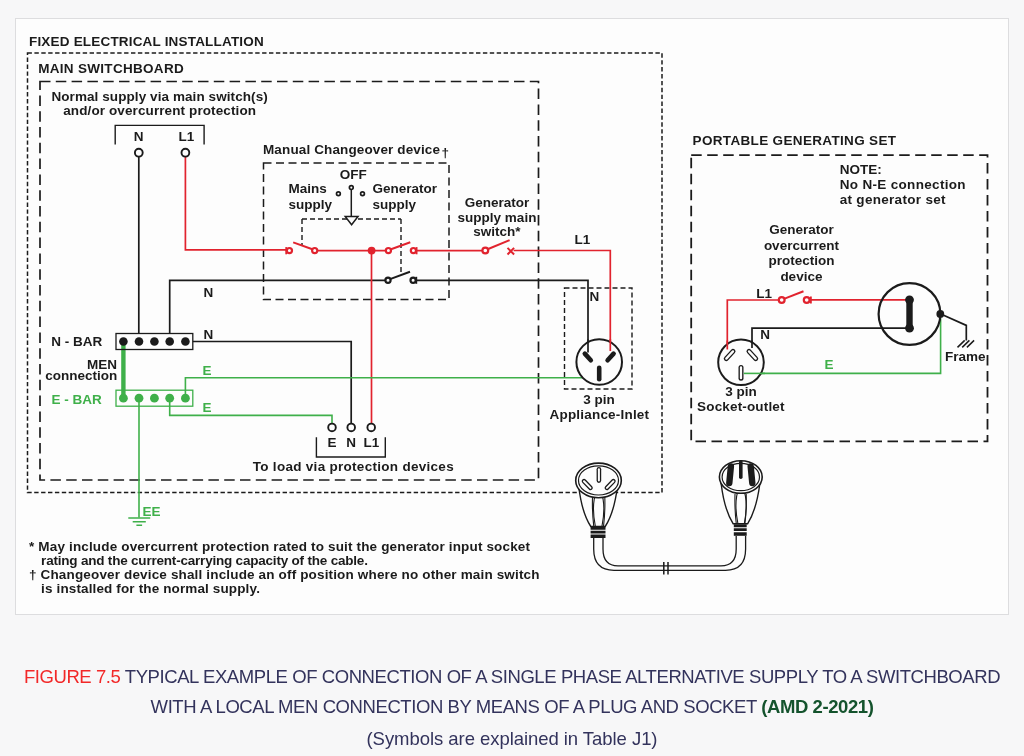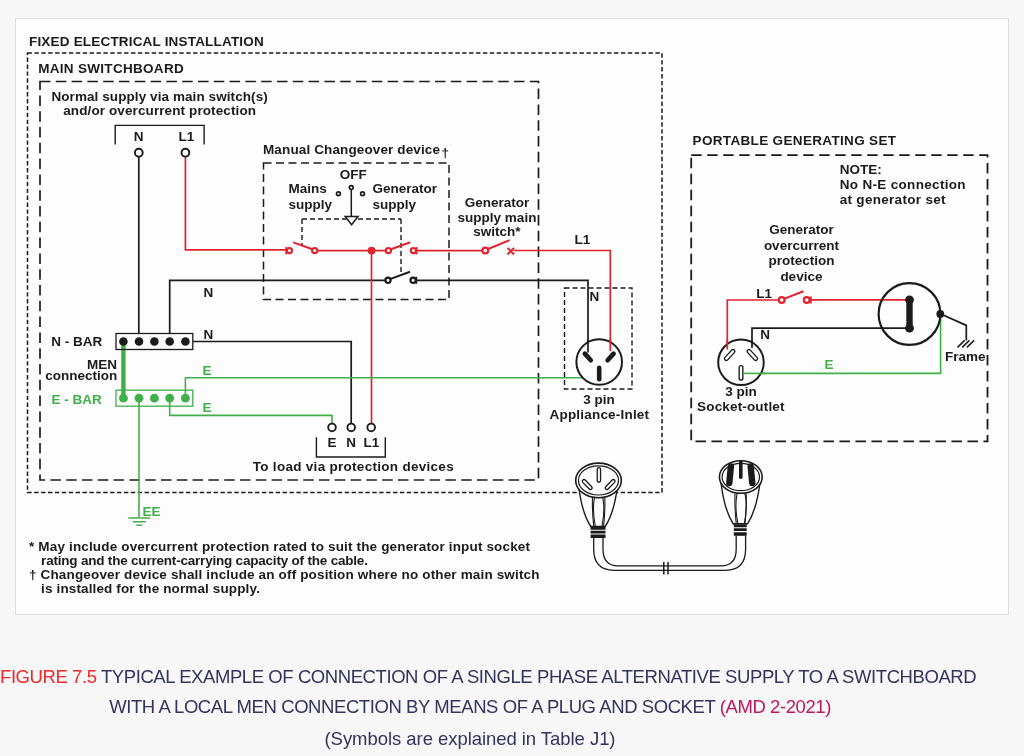--- a/index.html
+++ b/index.html
@@ -1,21 +1,21 @@
 <!DOCTYPE html>
 <html><head>
 <meta charset="utf-8">
 <style>
   html,body{margin:0;padding:0;}
   body{width:1024px;height:756px;background:#f7f7f8;position:relative;overflow:hidden;
        font-family:"Liberation Sans",sans-serif;}
   #panel{position:absolute;left:15px;top:18px;width:992px;height:595px;
          background:#fdfdfd;border:1px solid #dddddf;}
   svg{position:absolute;left:0;top:0;}
-  .cap{position:absolute;width:940px;text-align:center;font-size:18.5px;line-height:18.5px;color:#33335c;white-space:nowrap;}
+  .cap{position:absolute;width:1024px;text-align:center;font-size:18.5px;line-height:18.5px;color:#33335c;white-space:nowrap;}
 </style>
 </head>
 <body>
 <div id="panel"></div>
 <svg width="1024" height="756" viewBox="0 0 1024 756">
 <g fill="none" stroke-linecap="butt">
 
 <rect x="27.5" y="53" width="634.5" height="439.5" stroke="#1b1b1b" stroke-width="1.5" stroke-dasharray="4.4,2.5"></rect>
 <rect x="40" y="81.5" width="498.5" height="398.5" stroke="#1b1b1b" stroke-width="1.7" stroke-dasharray="10.5,5.3"></rect>
 <rect x="263.5" y="163" width="185.5" height="136.5" stroke="#1b1b1b" stroke-width="1.5" stroke-dasharray="8,4.5"></rect>
@@ -242,14 +242,14 @@
     <text x="51.4" y="403.6">E - BAR</text>
     <text x="202.6" y="374.6">E</text>
     <text x="202.6" y="412.4">E</text>
     <text x="829" y="369.1" text-anchor="middle">E</text>
     <text x="142.6" y="516.4">EE</text>
   </g>
 </g>
 </g>
 </svg>
 <div class="cap" style="top:667.8px;letter-spacing:-0.42px;"><span style="color:#f22828;">FIGURE 7.5</span> TYPICAL EXAMPLE OF CONNECTION OF A SINGLE PHASE ALTERNATIVE SUPPLY TO A SWITCHBOARD</div>
-<div class="cap" style="top:697.7px;letter-spacing:-0.42px;">WITH A LOCAL MEN CONNECTION BY MEANS OF A PLUG AND SOCKET <span style="color:#be185d;">(AMD 2-2021)</span></div>
+<div class="cap" style="top:697.7px;letter-spacing:-0.42px;">WITH A LOCAL MEN CONNECTION BY MEANS OF A PLUG AND SOCKET <span style="color:#14532d;font-weight:bold;">(AMD 2-2021)</span></div>
 <div class="cap" style="top:730px;letter-spacing:-0.05px;">(Symbols are explained in Table J1)</div>
 
 </body></html>

